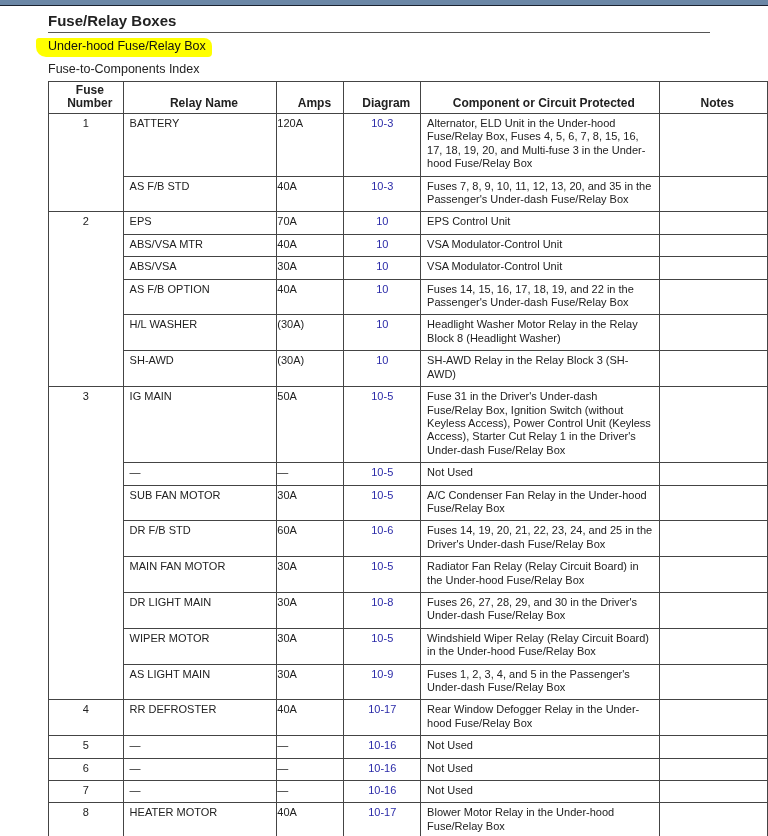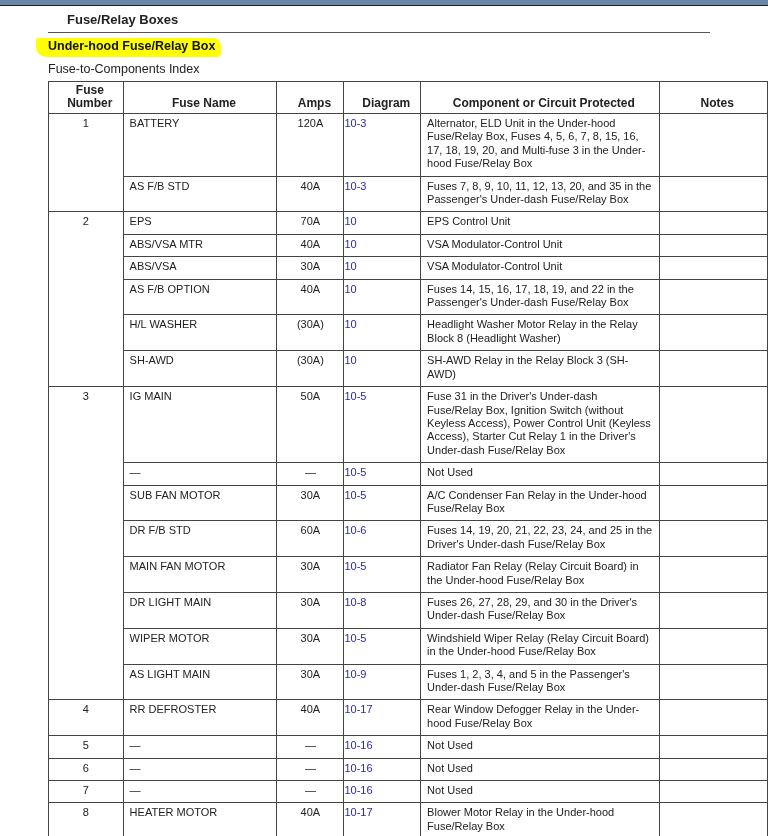--- a/index.html
+++ b/index.html
@@ -1,35 +1,35 @@
 <!DOCTYPE html>
 <html><head>
 <meta charset="utf-8">
 <style>
   html, body { margin: 0; padding: 0; background: #ffffff; }
   body { width: 768px; height: 836px; position: relative; overflow: hidden;
          font-family: "Liberation Sans", sans-serif; color: #222; }
   .topbar { position: absolute; left: 0; top: 0; width: 768px; height: 5px;
             background: #6b87a6; border-bottom: 1px solid #1a2230; }
-  .page-title { position: absolute; left: 48px; top: 12px; font-size: 13px; font-weight: bold; color: #222; margin-left: 19px; }
+  .page-title { position: absolute; left: 48px; top: 12px; font-size: 15px; font-weight: bold; color: #222; }
   .title-rule { position: absolute; left: 48px; top: 32px; width: 662px; height: 0;
                 border-top: 1.5px solid #555; }
-  .section-title { position: absolute; left: 36px; top: 38px; font-size: 12.5px; font-weight: bold;
+  .section-title { position: absolute; left: 36px; top: 38px; font-size: 12.5px; font-weight: normal;
                    color: #111; padding: 1px 6px 4px 12px;
                    background: #ffff00; border-radius: 3px 8px 4px 10px; }
   .sub-title { position: absolute; left: 48px; top: 62px; font-size: 12.5px; font-weight: normal; color: #222; }
   table.fuse { position: absolute; left: 48px; top: 81px; border-collapse: collapse;
                font-size: 11px; color: #222; }
   table.fuse th, table.fuse td { border: 1px solid #444; vertical-align: top; padding: 0; }
   table.fuse th { font-weight: bold; font-size: 12px; vertical-align: bottom; text-align: center;
                   padding: 2px 4px 3px 12px; line-height: 13px; }
   .c-num { width: 59px; text-align: center; }
   .c-name { width: 145px; }
-  .c-amp { width: 52px; text-align: center; }
-  .c-dia { width: 61px; }
+  .c-amp { width: 52px; }
+  .c-dia { width: 61px; text-align: center; }
   .c-comp { width: 239px; }
   .c-notes { width: 98px; }
   td .cell { padding: 3px 6px 5px 6px; line-height: 13.4px; }
   td.c-num .cell, td.c-amp .cell, td.c-dia .cell { padding-left: 0; padding-right: 0; }
   .dia-link { color: #2a2aa8; text-decoration: none; }
 </style>
 </head>
 <body>
 
 <div class="topbar"></div>
@@ -39,21 +39,21 @@
 <div class="section-title">Under-hood Fuse/Relay Box</div>
 <div class="sub-title">Fuse-to-Components Index</div>
 
 <table class="fuse">
   <thead>
     <tr>
       <th class="c-num">
         <span>Fuse</span><br>
         <span>Number</span>
       </th>
-      <th class="c-name">Fuse Name</th>
+      <th class="c-name">Relay Name</th>
       <th class="c-amp">Amps</th>
       <th class="c-dia">Diagram</th>
       <th class="c-comp">Component or Circuit Protected</th>
       <th class="c-notes">Notes</th>
     </tr>
   </thead>
   <tbody id="fuse-body">
       <tr>
         <td class="c-num" rowspan="2">
           <div class="cell">1</div>

